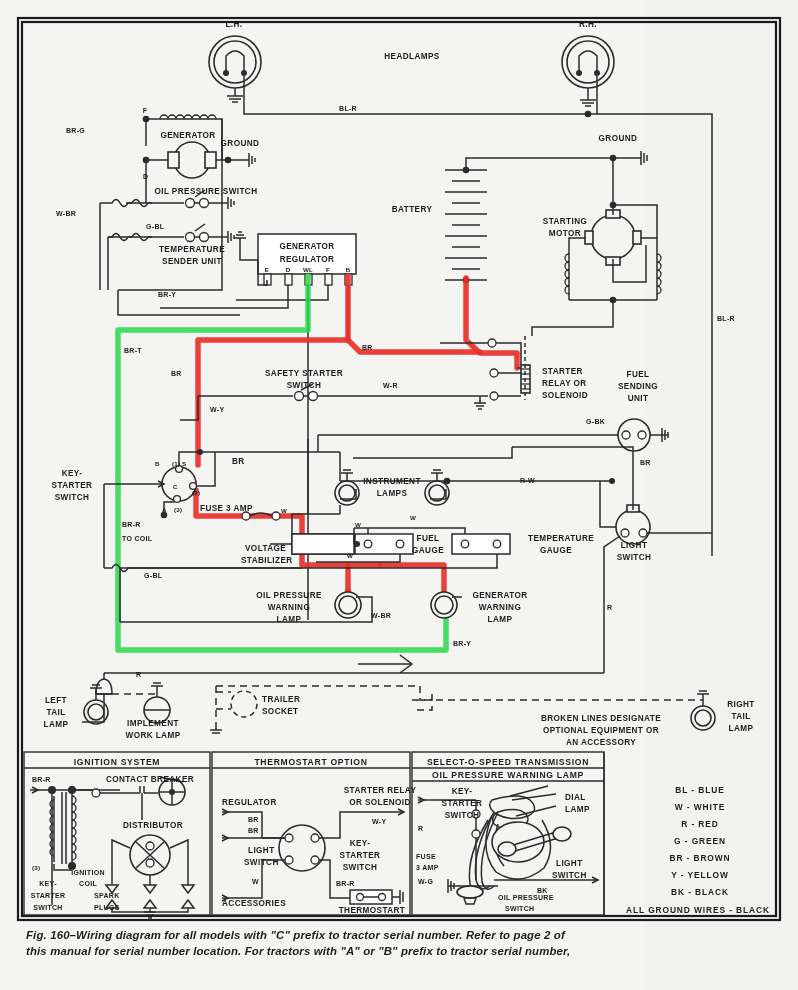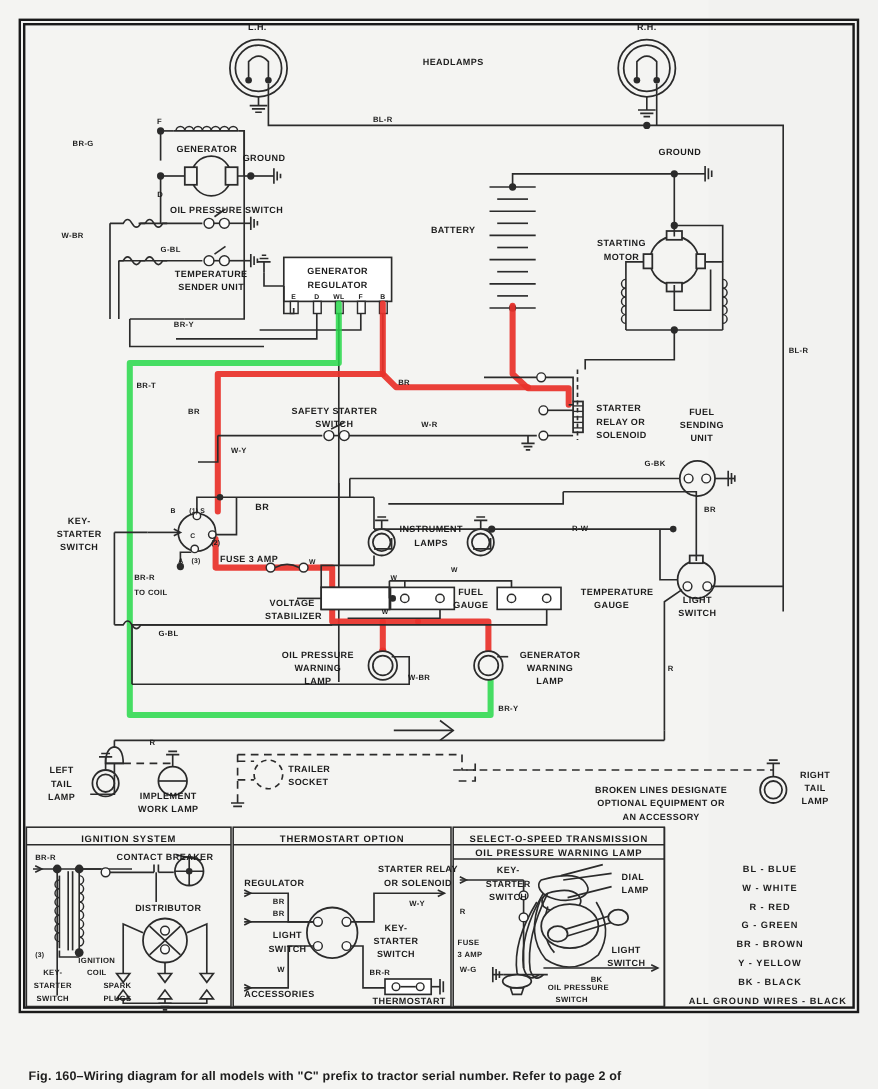--- a/index.html
+++ b/index.html
@@ -16,22 +16,22 @@
   .node{fill:#2b2b2b;}
   .hollow{fill:#fbfbfa;stroke:#2b2b2b;stroke-width:1.3;}
   .redwire{fill:none;stroke:#e8312b;stroke-width:5.5;stroke-linejoin:round;stroke-linecap:round;opacity:.93;}
   .greenwire{fill:none;stroke:#27d84a;stroke-width:5.5;stroke-linejoin:round;stroke-linecap:round;opacity:.85;}
   text{font-family:"Liberation Sans","DejaVu Sans",sans-serif;fill:#1c1c1c;}
   .lbl{font-size:8.2px;font-weight:bold;letter-spacing:.4px;}
   .lbl-s{font-size:7px;font-weight:bold;letter-spacing:.3px;}
   .lbl-xs{font-size:6.2px;font-weight:bold;letter-spacing:.2px;}
   .lbl-p{font-size:8.6px;font-weight:bold;letter-spacing:.7px;}
   .lbl-leg{font-size:8.4px;font-weight:bold;letter-spacing:.9px;}
-  .cap{position:absolute;left:26px;top:972px;width:748px;
-       font-size:11.4px;font-weight:bold;color:#1d1d1d;
+  .cap{position:absolute;left:26px;top:928px;width:748px;
+       font-size:11.4px;font-style:italic;font-weight:bold;color:#1d1d1d;
        line-height:15.5px;letter-spacing:.15px;}
   .cap .l3{opacity:.18;}
 </style>
 </head>
 <body>
 
 <div id="stage">
 
 <svg id="diagram" viewBox="0 0 798 990">
 
@@ -678,15 +678,16 @@
   <text class="lbl-leg" x="700" y="827" text-anchor="middle">R - RED</text>
   <text class="lbl-leg" x="700" y="844" text-anchor="middle">G - GREEN</text>
   <text class="lbl-leg" x="700" y="861" text-anchor="middle">BR - BROWN</text>
   <text class="lbl-leg" x="700" y="878" text-anchor="middle">Y - YELLOW</text>
   <text class="lbl-leg" x="700" y="895" text-anchor="middle">BK - BLACK</text>
   <text class="lbl-leg" x="698" y="913" text-anchor="middle">ALL GROUND WIRES - BLACK</text>
 </svg>
 
 <div class="cap">
   <div>Fig. 160–Wiring diagram for all models with "C" prefix to tractor serial number. Refer to page 2 of</div>
+  <div>this manual for serial number location. For tractors with "A" or "B" prefix to tractor serial number,</div>
 </div>
 
 </div>
 
 </body></html>

